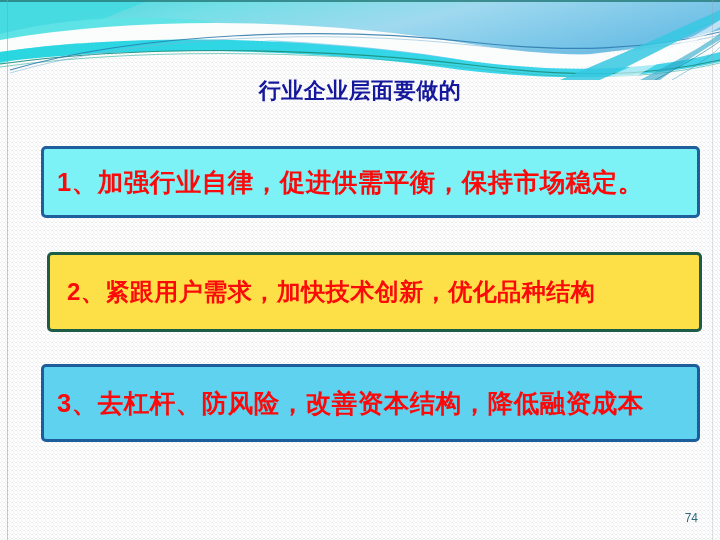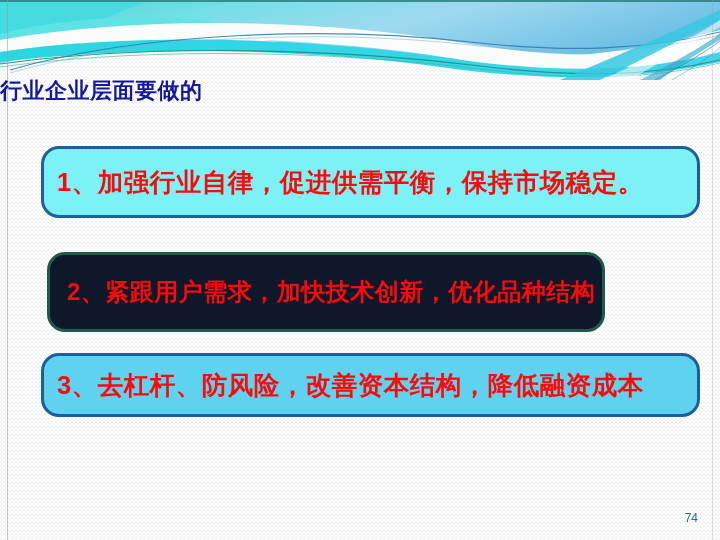--- a/index.html
+++ b/index.html
@@ -60,35 +60,35 @@
     width: 720px;
     height: 80px;
     z-index: 2;
   }
 
   .page-title {
     position: absolute;
     left: 0;
     top: 76px;
     width: 720px;
-    text-align: left;
+    text-align: center;
     font-size: 22px;
     font-weight: bold;
     color: #15179c;
     letter-spacing: 0.5px;
     z-index: 5;
     white-space: nowrap;
   }
 
   .callout {
     position: absolute;
     box-sizing: border-box;
     display: flex;
     align-items: center;
-    border-radius: 18px;
+    border-radius: 5px;
     z-index: 5;
   }
   .callout-text {
     display: block;
     width: 100%;
     color: #fa0a0a;
     font-weight: bold;
     letter-spacing: 0.5px;
     white-space: nowrap;
   }
@@ -100,33 +100,33 @@
     height: 72px;
     background: #7cf1f6;
     border: 3px solid #1f5f9e;
     padding: 0 13px;
   }
   #box1 .callout-text { font-size: 25.5px; }
 
   #box2 {
     left: 47px;
     top: 252px;
-    width: 558px;
+    width: 655px;
     height: 80px;
-    background: #0f172a;
+    background: #fde047;
     border: 3px solid #1d5c46;
     padding: 0 17px;
   }
   #box2 .callout-text { font-size: 24px; }
 
   #box3 {
     left: 41px;
-    top: 353px;
+    top: 364px;
     width: 659px;
-    height: 64px;
+    height: 78px;
     background: #5fd2ef;
     border: 3px solid #1c5d9c;
     padding: 0 13px;
   }
   #box3 .callout-text { font-size: 25.5px; }
 
   .page-number {
     position: absolute;
     right: 22px;
     top: 511px;

